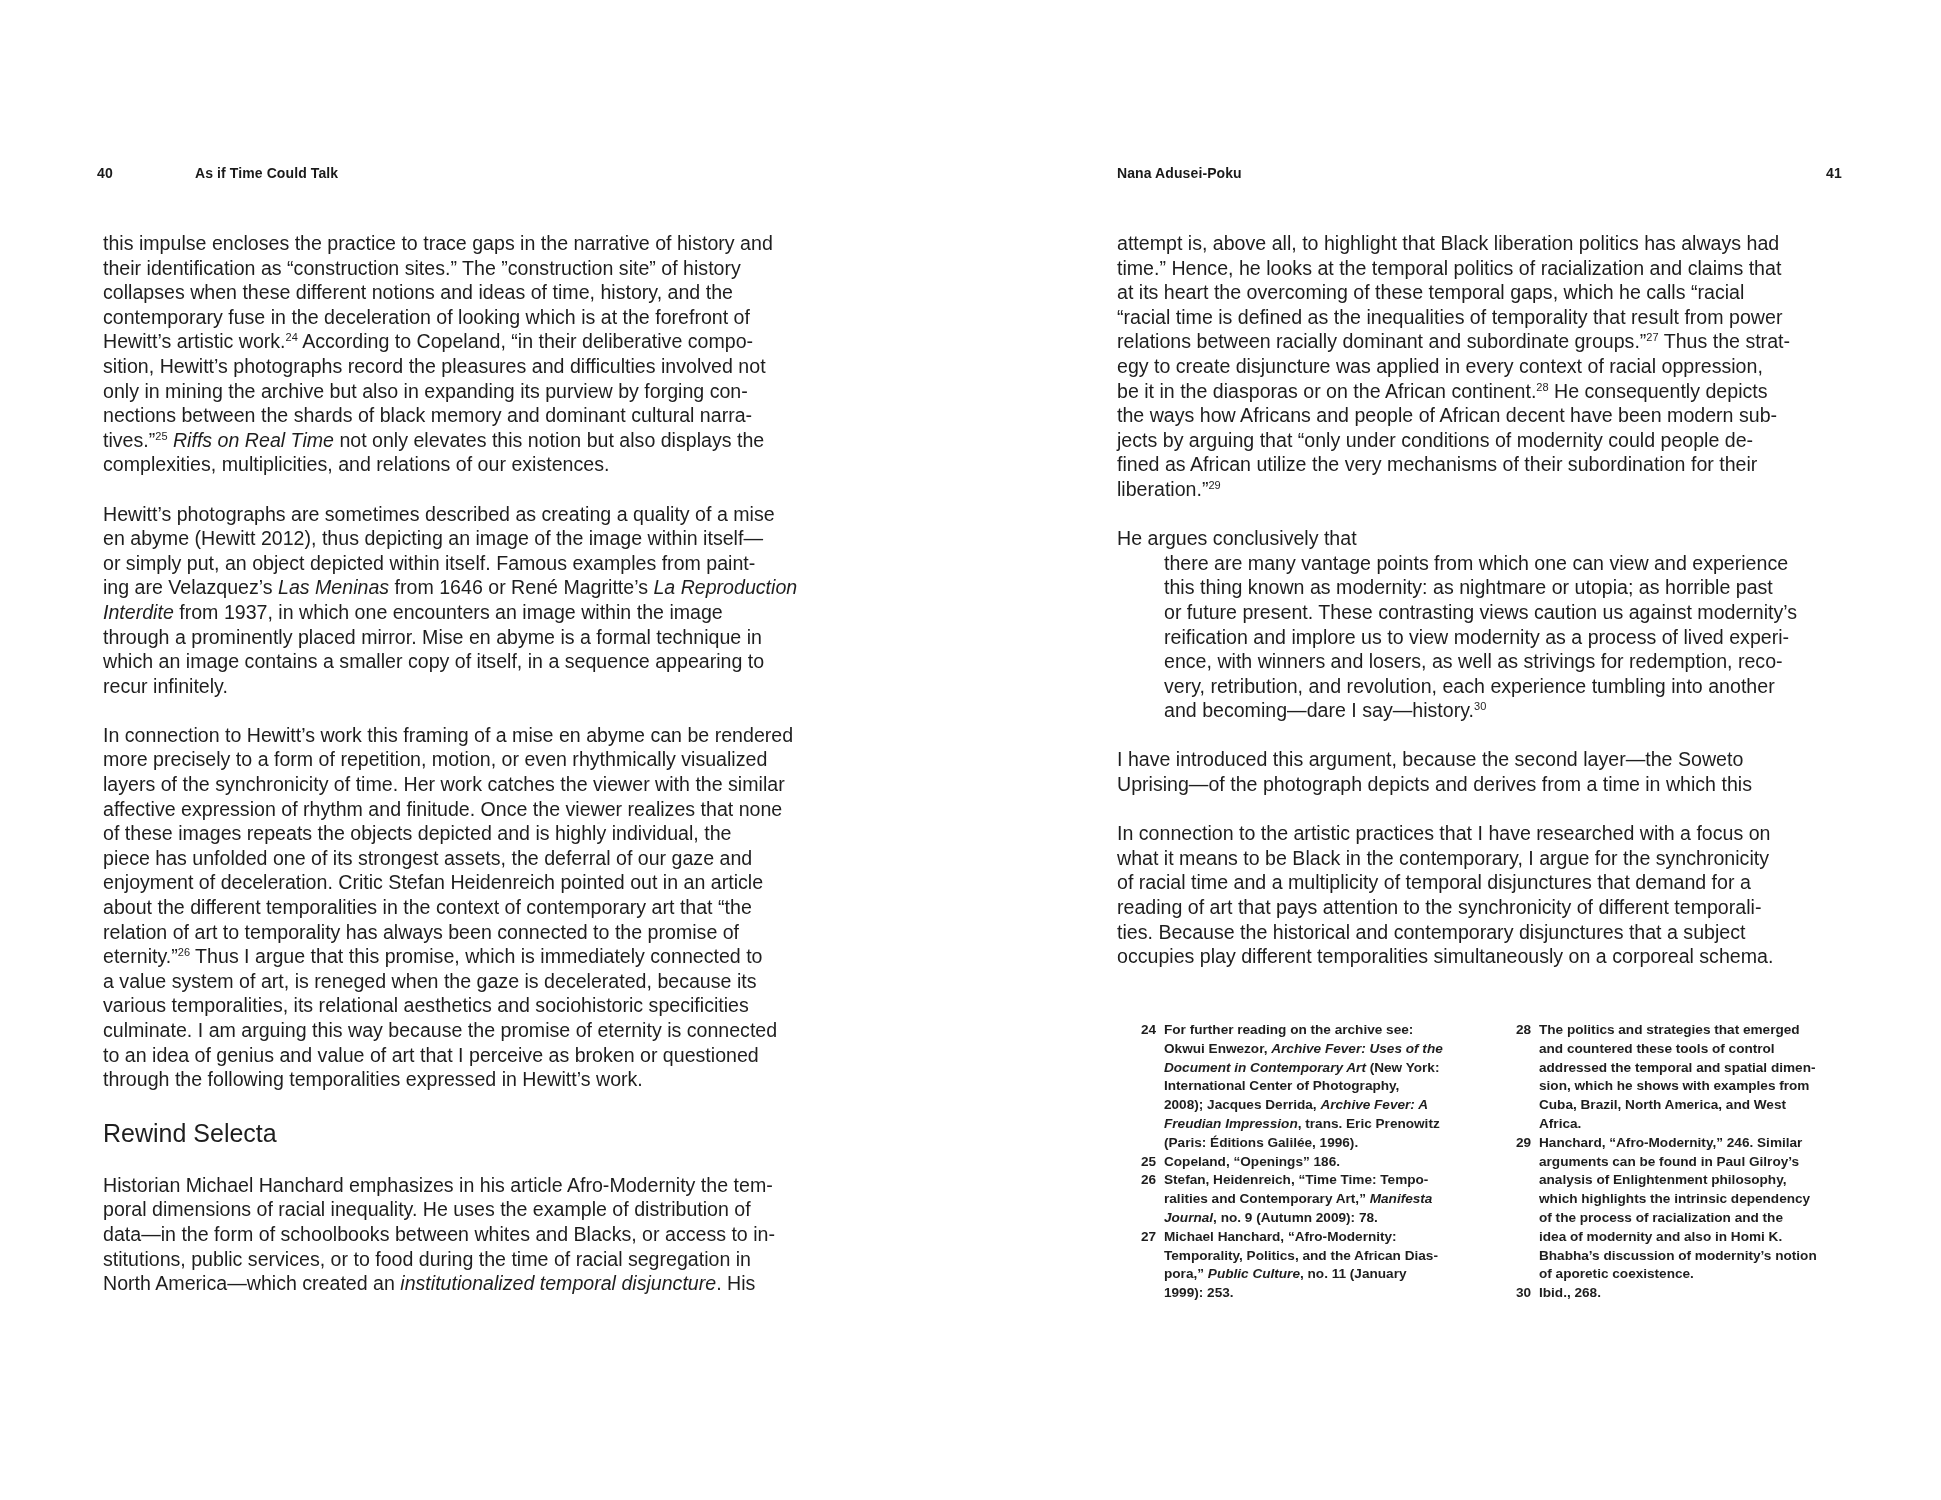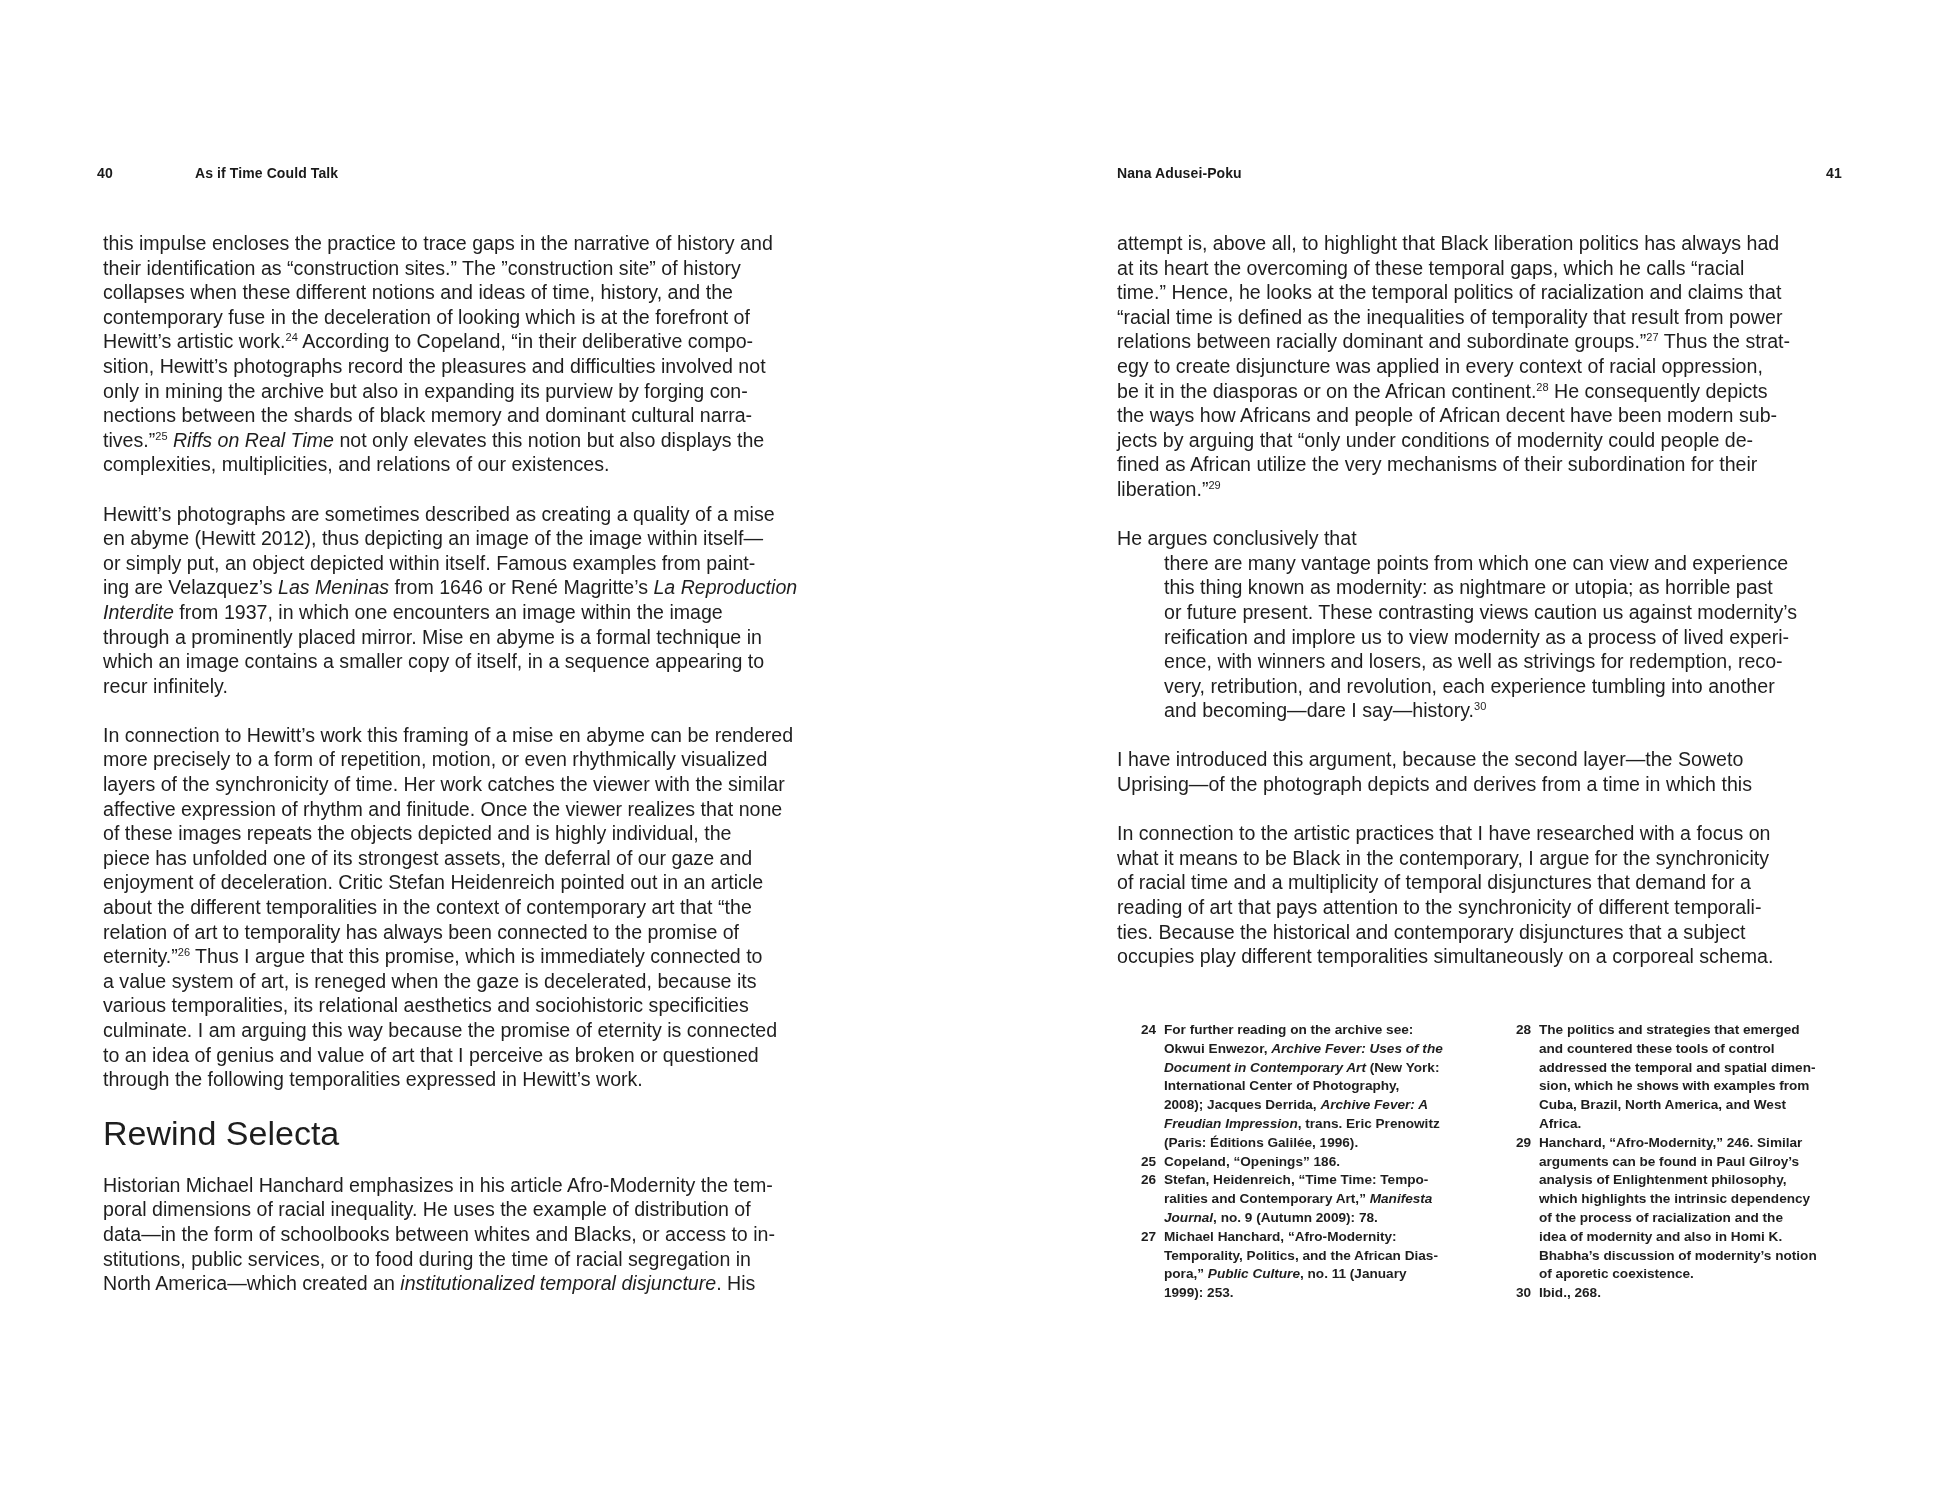--- a/index.html
+++ b/index.html
@@ -6,21 +6,21 @@
   body { width: 1941px; height: 1500px; position: relative; overflow: hidden; color: #1c1c1c; }
   .page { position: absolute; top: 0; height: 1106px; }
   .page-left { left: 0; width: 970px; }
   .page-right { left: 970px; width: 971px; }
   .running-head { position: absolute; top: 165px; font-family: "Liberation Sans", sans-serif; font-weight: 700; font-size: 14px; color: #1a1a1a; letter-spacing: 0.1px; }
   .body { position: absolute; font-family: "Liberation Sans", sans-serif; font-size: 19.6px; line-height: 24.6px; color: #1e1e1e; }
   .line { white-space: nowrap; height: 24.6px; }
   .para { margin: 0 0 24.6px 0; }
   .para:last-child { margin-bottom: 0; }
   sup { font-size: 11px; line-height: 0; vertical-align: 7px; }
-  .heading { font-family: "Liberation Sans", sans-serif; font-size: 34px; font-weight: 400; color: #1e1e1e; margin: 26px 0 25px 0; line-height: 30px; }
+  .heading { font-family: "Liberation Sans", sans-serif; font-size: 25px; font-weight: 400; color: #1e1e1e; margin: 26px 0 25px 0; line-height: 30px; }
   .blockquote .line { padding-left: 47px; }
   .footnotes { position: absolute; font-family: "Liberation Sans", sans-serif; font-size: 13.6px; line-height: 18.8px; font-weight: 700; color: #1e1e1e; }
   .fn { display: flex; }
   .fn-num { width: 23px; flex: 0 0 23px; }
   .fn-text .line { height: 18.8px; }
   em { font-style: italic; }
 </style>
 </head>
 <body>
 
@@ -79,22 +79,22 @@
   </div>
 </div>
 
 <div class="page page-right">
   <div class="running-head" style="left:147px;">Nana Adusei-Poku</div>
   <div class="running-head" style="left:856px;">41</div>
 
   <div class="body" style="left:147px; top:231px; width:740px;">
     <div class="para">
         <div class="line">attempt is, above all, to highlight that Black liberation politics has always had</div>
+        <div class="line">time.” Hence, he looks at the temporal politics of racialization and claims that</div>
         <div class="line">at its heart the overcoming of these temporal gaps, which he calls “racial</div>
-        <div class="line">time.” Hence, he looks at the temporal politics of racialization and claims that</div>
         <div class="line">“racial time is defined as the inequalities of temporality that result from power</div>
         <div class="line">relations between racially dominant and subordinate groups.”<sup>27</sup> Thus the strat-</div>
         <div class="line">egy to create disjuncture was applied in every context of racial oppression,</div>
         <div class="line">be it in the diasporas or on the African continent.<sup>28</sup> He consequently depicts</div>
         <div class="line">the ways how Africans and people of African decent have been modern sub-</div>
         <div class="line">jects by arguing that “only under conditions of modernity could people de-</div>
         <div class="line">fined as African utilize the very mechanisms of their subordination for their</div>
         <div class="line">liberation.”<sup>29</sup></div>
       </div>
     <div class="line">He argues conclusively that</div>

